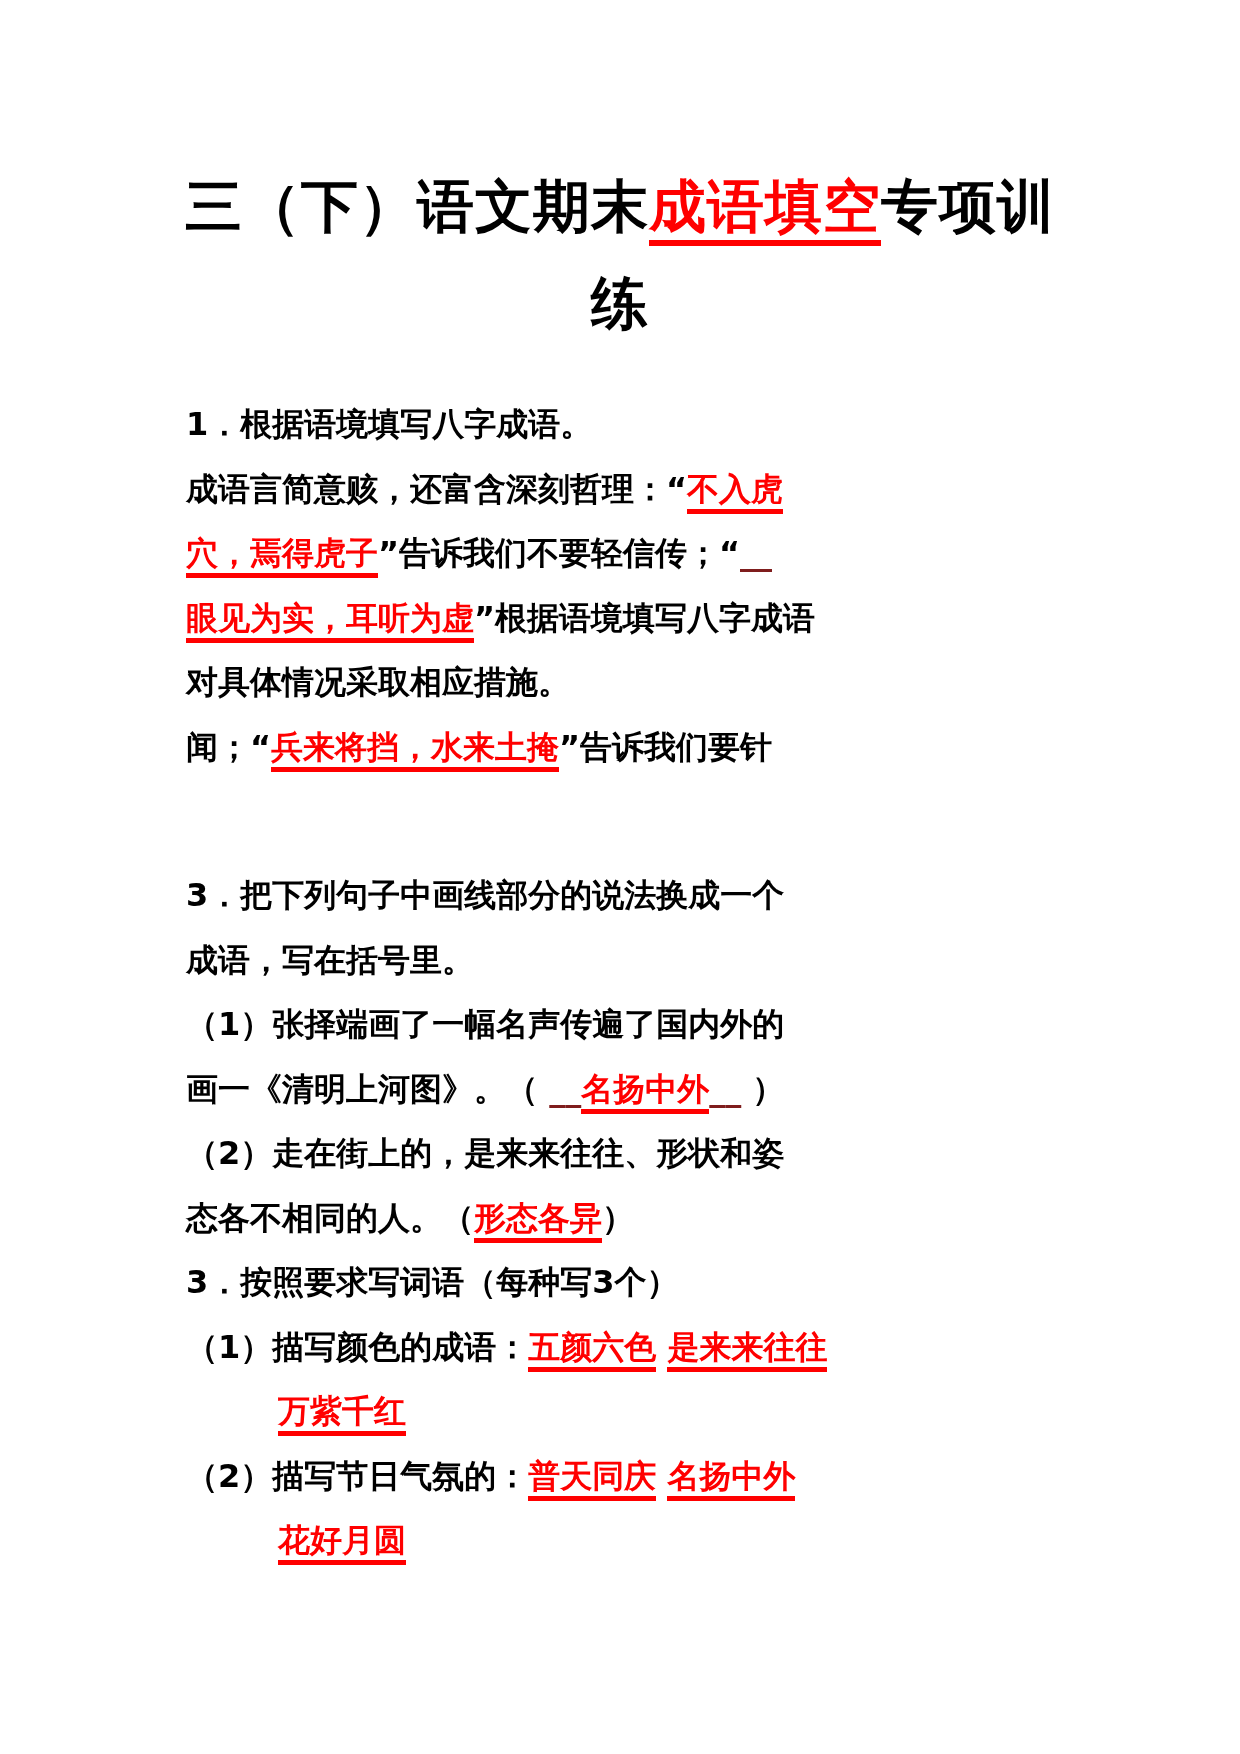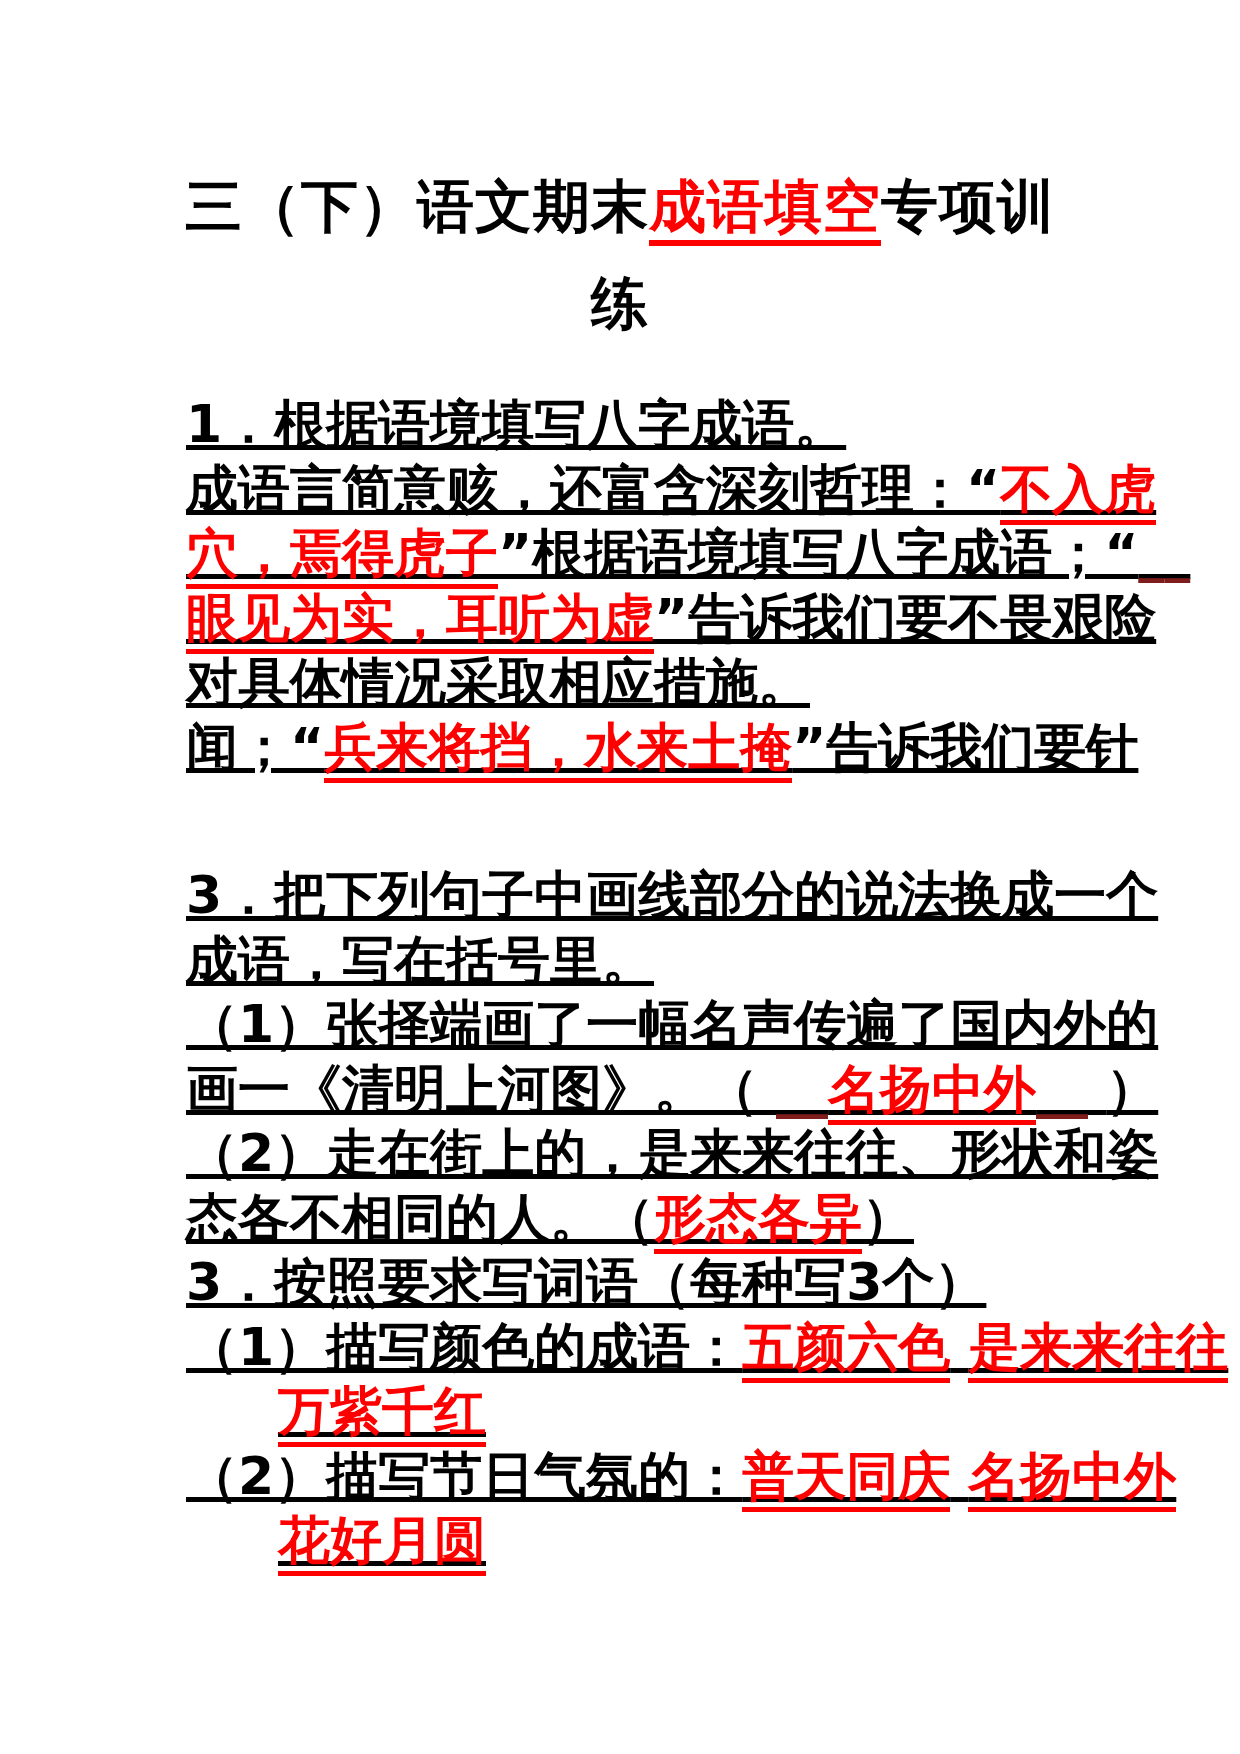--- a/index.html
+++ b/index.html
@@ -25,23 +25,22 @@
     text-align: center;
     font-size: 57px;
     line-height: 97px;
     letter-spacing: 1px;
   }
   .doc-body {
     position: absolute;
     top: 392px;
     left: 186px;
     width: 920px;
-    font-size: 52px;
+    font-size: 32px;
     line-height: 64.5px;
-    text-decoration: underline;
   }
   .line {
     white-space: pre;
     height: 64.5px;
   }
   .line.indent {
     padding-left: 92px;
   }
   .line.spacer {
     height: 84px;
@@ -70,23 +69,23 @@
     <div class="line-title"><span class="seg-plain">三（下）语文期末</span><span class="seg-red">成语填空</span><span class="seg-plain">专项训</span></div>
     <div class="line-title"><span class="seg-plain">练</span></div>
   </div>
 
   <div class="doc-body">
 
     <div class="line"><span class="seg-plain">1．根据语境填写八字成语。</span></div>
 
     <div class="line"><span class="seg-plain">成语言简意赅，还富含深刻哲理：“</span><span class="seg-red">不入虎</span></div>
 
-    <div class="line"><span class="seg-red">穴，焉得虎子</span><span class="seg-plain">”根据语境填写八字成语；“</span><span class="seg-blank">__</span></div>
+    <div class="line"><span class="seg-red">穴，焉得虎子</span><span class="seg-plain">”告诉我们不要轻信传；“</span><span class="seg-blank">__</span></div>
 
-    <div class="line"><span class="seg-red">眼见为实，耳听为虚</span><span class="seg-plain">”告诉我们要不畏艰险</span></div>
+    <div class="line"><span class="seg-red">眼见为实，耳听为虚</span><span class="seg-plain">”根据语境填写八字成语</span></div>
 
     <div class="line"><span class="seg-plain">对具体情况采取相应措施。</span></div>
 
     <div class="line"><span class="seg-plain">闻；“</span><span class="seg-red">兵来将挡，水来土掩</span><span class="seg-plain">”告诉我们要针</span></div>
 
     <div class="line spacer"></div>
 
     <div class="line"><span class="seg-plain">3．把下列句子中画线部分的说法换成一个</span></div>
 
     <div class="line"><span class="seg-plain">成语，写在括号里。</span></div>

